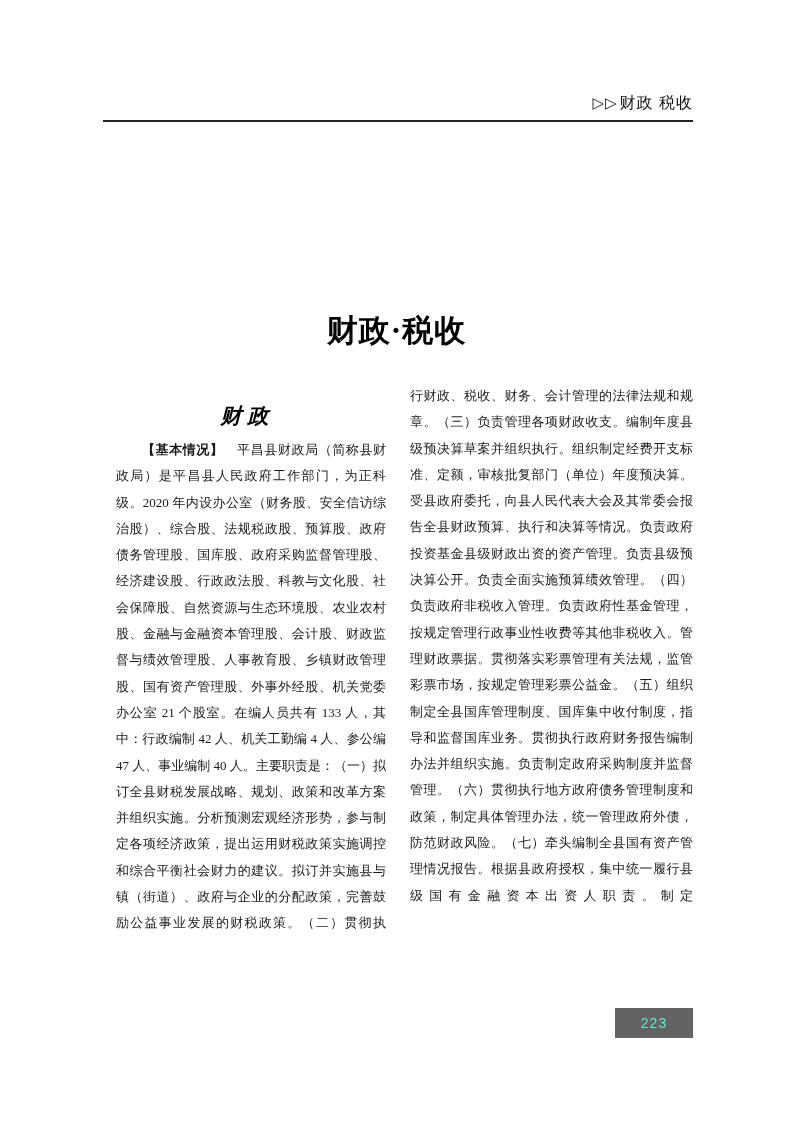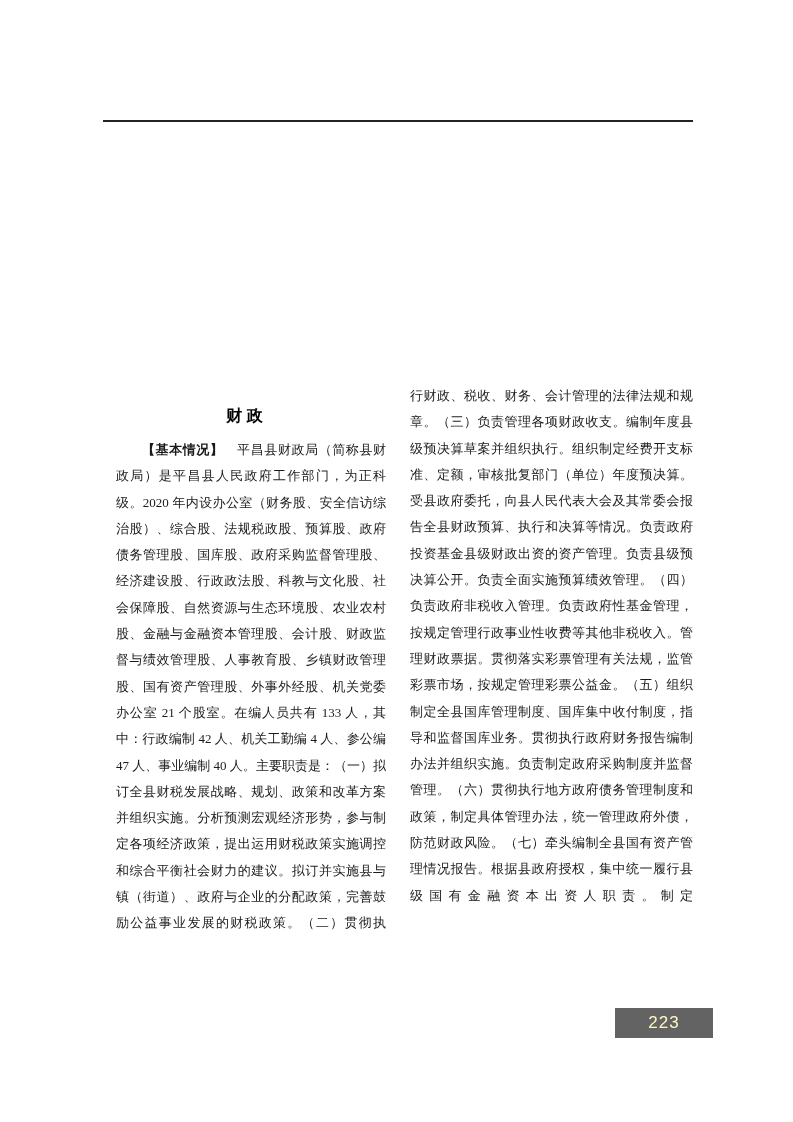--- a/index.html
+++ b/index.html
@@ -71,22 +71,23 @@
   .column.left { margin-right: 24px; }
   .section-heading {
     height: 54px;
     box-sizing: border-box;
     padding-top: 12px;
     display: flex;
     align-items: center;
     justify-content: center;
     font-family: "Liberation Sans", "DejaVu Sans", sans-serif;
     font-weight: bold;
-    font-size: 16px;
+    font-size: 21px;
     color: #000000;
+    font-style: italic;
   }
   .body-text {
     margin: 0;
     font-size: 13px;
     line-height: 26.3px;
     text-align: justify;
     text-align-last: justify;
     text-justify: inter-ideograph;
     color: #1a1a1a;
     word-break: break-all;
@@ -94,40 +95,44 @@
   .body-text.indent { text-indent: 2em; margin-left: 13px; }
   .entry-label {
     font-family: "Liberation Sans", "DejaVu Sans", sans-serif;
     font-weight: bold;
   }
   
   .page-number {
     position: absolute;
     top: 1008px;
     left: 615px;
-    width: 98px;
+    width: 78px;
     height: 30px;
     background: #636363;
-    color: #fef9c3;
+    color: #5eead4;
     display: flex;
     align-items: center;
     justify-content: center;
     font-family: "Liberation Sans", "DejaVu Sans", sans-serif;
-    font-size: 17px;
+    font-size: 14px;
     letter-spacing: 1px;
   }
 </style>
 </head>
 <body>
 
 <div class="page">
 
+  <div class="running-header">
+    <span class="marker">▷▷</span><span>财政 税收</span>
+  </div>
 
   <div class="header-rule"></div>
 
+  <h1 class="page-title">财政·税收</h1>
 
   <div class="columns">
     <div class="column left">
       <div class="section-heading">财 政</div>
       <p class="body-text indent"><b class="entry-label">【基本情况】</b><span>　平昌县财政局（简称县财政局）是平昌县人民政府工作部门，为正科级。2020 年内设办公室（财务股、安全信访综治股）、综合股、法规税政股、预算股、政府债务管理股、国库股、政府采购监督管理股、经济建设股、行政政法股、科教与文化股、社会保障股、自然资源与生态环境股、农业农村股、金融与金融资本管理股、会计股、财政监督与绩效管理股、人事教育股、乡镇财政管理股、国有资产管理股、外事外经股、机关党委办公室 21 个股室。在编人员共有 133 人，其中：行政编制 42 人、机关工勤编 4 人、参公编 47 人、事业编制 40 人。主要职责是：（一）拟订全县财税发展战略、规划、政策和改革方案并组织实施。分析预测宏观经济形势，参与制定各项经济政策，提出运用财税政策实施调控和综合平衡社会财力的建议。拟订并实施县与镇（街道）、政府与企业的分配政策，完善鼓励公益事业发展的财税政策。（二）贯彻执</span></p>
     </div>
     <div class="column right">
       <p class="body-text"><span>行财政、税收、财务、会计管理的法律法规和规章。（三）负责管理各项财政收支。编制年度县级预决算草案并组织执行。组织制定经费开支标准、定额，审核批复部门（单位）年度预决算。受县政府委托，向县人民代表大会及其常委会报告全县财政预算、执行和决算等情况。负责政府投资基金县级财政出资的资产管理。负责县级预决算公开。负责全面实施预算绩效管理。（四）负责政府非税收入管理。负责政府性基金管理，按规定管理行政事业性收费等其他非税收入。管理财政票据。贯彻落实彩票管理有关法规，监管彩票市场，按规定管理彩票公益金。（五）组织制定全县国库管理制度、国库集中收付制度，指导和监督国库业务。贯彻执行政府财务报告编制办法并组织实施。负责制定政府采购制度并监督管理。（六）贯彻执行地方政府债务管理制度和政策，制定具体管理办法，统一管理政府外债，防范财政风险。（七）牵头编制全县国有资产管理情况报告。根据县政府授权，集中统一履行县级国有金融资本出资人职责。制定</span></p>
     </div>
   </div>

